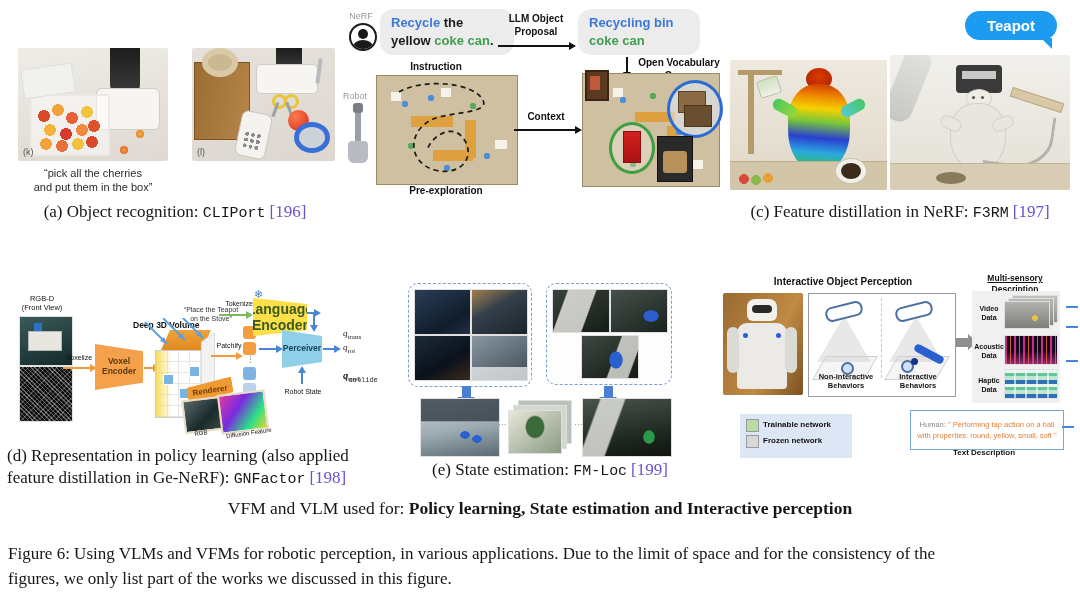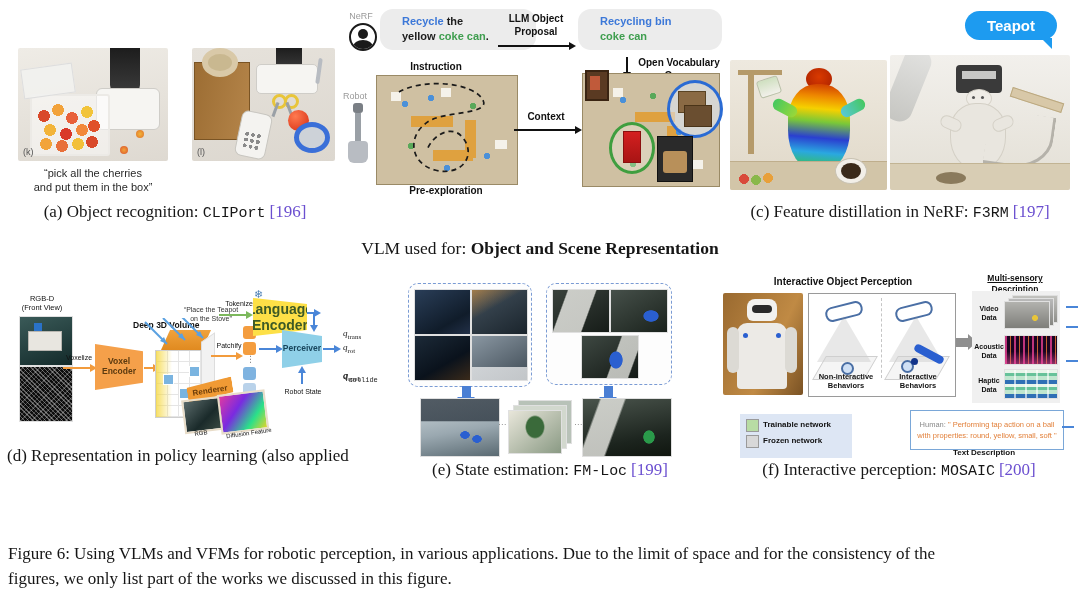--- a/index.html
+++ b/index.html
@@ -33,22 +33,22 @@
   .arr.blue{background:#4a86d8;}   .arr.h.blue::after{border-left-color:#4a86d8;}
   .arr.v.blue::after{border-top-color:#4a86d8;}
   
   .bardown{position:absolute;width:9px;background:#4a7fd4;}
   .bardown::after{content:"";position:absolute;left:-5px;top:100%;
     border-top:9px solid #4a7fd4;border-left:9.5px solid transparent;border-right:9.5px solid transparent;}
   .barright{position:absolute;height:9px;background:#8f8f8f;}
   .barright::after{content:"";position:absolute;left:100%;top:-4px;
     border-left:9px solid #8f8f8f;border-top:8.5px solid transparent;border-bottom:8.5px solid transparent;}
   
-  .bubble{position:absolute;background:#ececec;border-radius:13px;padding:5px 22px;
-    font-size:11px;font-weight:600;color:#1c1c1c;line-height:1.4;}
+  .bubble{position:absolute;background:#ececec;border-radius:13px;padding:5px 11px;
+    font-size:13px;font-weight:600;color:#1c1c1c;line-height:1.4;}
   .blue-t{color:#3c78d8;} .green-t{color:#3f9e4f;}
   .baymax{position:absolute;background:#1d9bf0;color:#fff;border-radius:16px;
     font-size:15px;font-weight:600;text-align:center;line-height:29px;}
   .baymax-tail{position:absolute;width:0;height:0;border-top:11px solid #1d9bf0;
     border-left:11px solid transparent;}
   
   .map{position:absolute;background:#cfc0a2;border:1px solid #9a8a66;}
   
   .dashedbox{position:absolute;border:1.6px dashed #7a9bd4;border-radius:10px;background:#fdfdfd;}
   .ph{position:absolute;border:1px solid #e0e0e0;}
@@ -218,23 +218,20 @@
       <div class="abs" style="left:96px;top:58px;width:64px;height:52px;border:none;border-bottom:3px solid #b5b2aa;border-right:3px solid #b5b2aa;border-radius:0 0 60% 0;transform:rotate(8deg);"></div>
       <div class="abs" style="left:0;bottom:0;width:180px;height:26px;background:#d8cdb4;border-top:1px solid #c2b494;">
         <div style="position:absolute;left:46px;top:8px;width:30px;height:12px;border-radius:50%;background:#8a7a5c;"></div>
       </div>
     </div>
     <div class="cap" style="left:0;top:197px;width:350px;">
       <span>(c) Feature distillation in NeRF: </span><span class="tt">F3RM</span><span class="cite">[197]</span>
     </div>
   </div>
 
-  <div class="cap" style="left:0;top:238px;width:1080px;font-size:17.5px;">
-    <span>VLM used for: </span><span class="bold">Object and Scene Representation</span>
-  </div>
 
   <div class="abs" style="left:5px;top:268px;width:392px;height:230px;">
     <div class="lbl tiny" style="left:6px;top:26px;width:62px;font-size:7.5px;">
       <span>RGB-D</span><br>
       <span>(Front View)</span>
     </div>
     <div class="ph" style="left:14px;top:48px;width:52px;height:48px;background:linear-gradient(160deg,#3a5a58,#132a2a);">
       <div style="position:absolute;left:8px;top:14px;width:32px;height:18px;background:#e8e6e0;border:1px solid #b8b6b0;"></div>
       <div style="position:absolute;left:14px;top:6px;width:8px;height:8px;background:#2a72c8;"></div>
     </div>
@@ -301,20 +298,23 @@
     <div class="abs" style="left:182px;top:112px;width:46px;height:20px;transform:rotate(-9deg);clip-path:polygon(0 22%,100% 0,100% 78%,0 100%);background:#f09a34;display:flex;align-items:center;justify-content:center;font-size:8px;font-weight:700;color:#6b3d0a;">
       <span>Renderer</span>
     </div>
     <div class="ph" style="left:178px;top:130px;width:36px;height:30px;background:linear-gradient(140deg,#5a6a6a,#1a2a2a 60%,#3a4a42);transform:rotate(-7deg);border:2px solid #e8dcc8;"></div>
     <div class="ph" style="left:214px;top:124px;width:44px;height:36px;background:linear-gradient(130deg,#e23aa0,#7a2ae0 38%,#2ae08a 72%,#e2d42a);transform:rotate(-7deg);border:2px solid #e8dcc8;"></div>
     <div class="lbl tiny" style="left:182px;top:162px;width:28px;font-size:6px;transform:rotate(-8deg);">RGB</div>
     <div class="lbl tiny" style="left:216px;top:162px;width:56px;font-size:6px;transform:rotate(-8deg);">Diffusion Feature</div>
     <div class="cap capL" style="left:2px;top:178px;width:390px;">
       <span>(d) Representation in policy learning (also applied</span>
     </div>
+    <div class="cap capL" style="left:2px;top:200px;width:390px;">
+      <span>feature distillation in Ge-NeRF): </span><span class="tt">GNFactor</span><span class="cite">[198]</span>
+    </div>
   </div>
 
   <div class="abs" style="left:400px;top:268px;width:300px;height:222px;">
     <div class="dashedbox" style="left:8px;top:15px;width:122px;height:102px;">
       <div class="ph" style="left:5px;top:5px;width:55px;height:44px;background:linear-gradient(150deg,#2a3e58,#101c2a 70%,#223048);"></div>
       <div class="ph" style="left:62px;top:5px;width:55px;height:44px;background:linear-gradient(150deg,#44525e,#1a242c);
         background-image:linear-gradient(150deg,rgba(240,160,60,.55),transparent 40%),linear-gradient(150deg,#44525e,#1a242c);"></div>
       <div class="ph" style="left:5px;top:51px;width:55px;height:44px;background:linear-gradient(150deg,#1c2a38,#0a121c 60%,#3a2a1a);"></div>
       <div class="ph" style="left:62px;top:51px;width:55px;height:44px;background:linear-gradient(150deg,#8a97a2,#3e4a54);
         background-image:linear-gradient(0deg,rgba(250,250,250,.7) 0 30%,transparent 30%),linear-gradient(150deg,#8a97a2,#3e4a54);"></div>
@@ -418,22 +418,22 @@
       <div style="position:relative;height:16px;">
         <span class="sw" style="background:#d8d8d8;position:absolute;left:0;top:1px;"></span>
         <span class="lbl" style="left:17px;top:2px;width:84px;font-size:8px;text-align:left;">Frozen network</span>
       </div>
     </div>
     <div class="abs" style="left:192px;top:142px;width:148px;height:34px;background:#fff;border:1.5px solid #7aa7d8;display:flex;align-items:center;justify-content:center;text-align:center;font-size:7.5px;line-height:1.5;padding:2px;">
       <span><span style="color:#8a8a8a;">Human: </span><span style="color:#e2813c;">" Performing tap action on a ball with properties: round, yellow, small, soft "</span></span>
     </div>
     <div class="abs" style="left:344px;top:158px;width:12px;border-top:2.5px dashed #4a86d8;"></div>
     <div class="lbl" style="left:192px;top:180px;width:148px;font-size:8px;">Text Description</div>
-    <div class="cap" style="left:0;top:192px;width:362px;">
-      <span>(f) Interactive perception: </span><span class="tt">MOSAIC</span><span class="cite">[200]</span>
-    </div>
-  </div>
-
+  </div>
+
+  <div class="cap" style="left:0;top:498px;width:1080px;font-size:17.5px;">
+    <span>VFM and VLM used for: </span><span class="bold">Policy learning, State estimation and Interactive perception</span>
+  </div>
 
   <div class="cap capL" style="left:8px;top:544px;width:1068px;font-size:17px;">Figure 6: Using VLMs and VFMs for robotic perception, in various applications. Due to the limit of space and for the consistency of the</div>
   <div class="cap capL" style="left:8px;top:569px;width:1068px;font-size:17px;">figures, we only list part of the works we discussed in this figure.</div>
 
 </div>
 
 </body></html>

